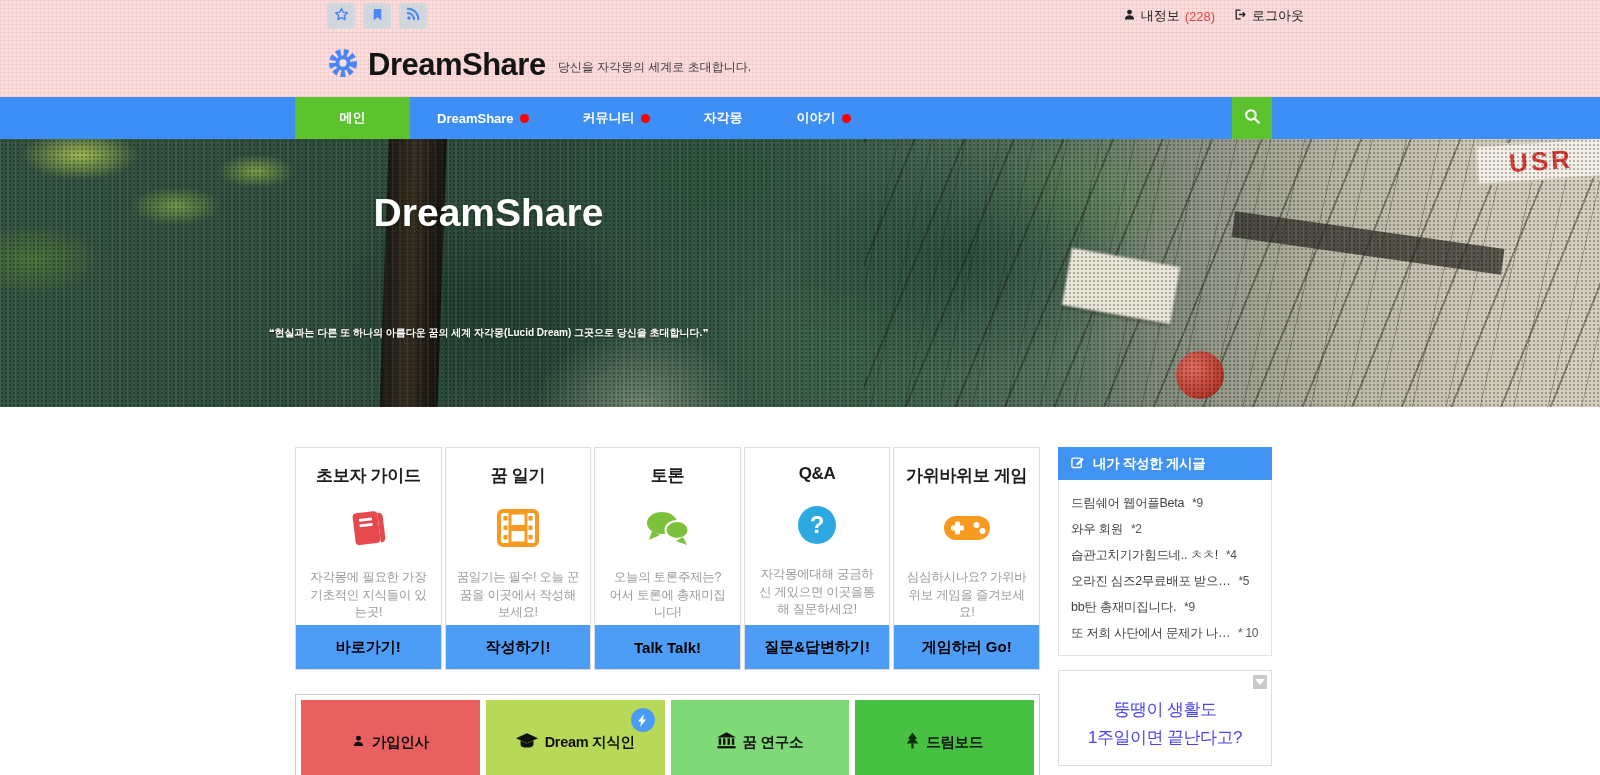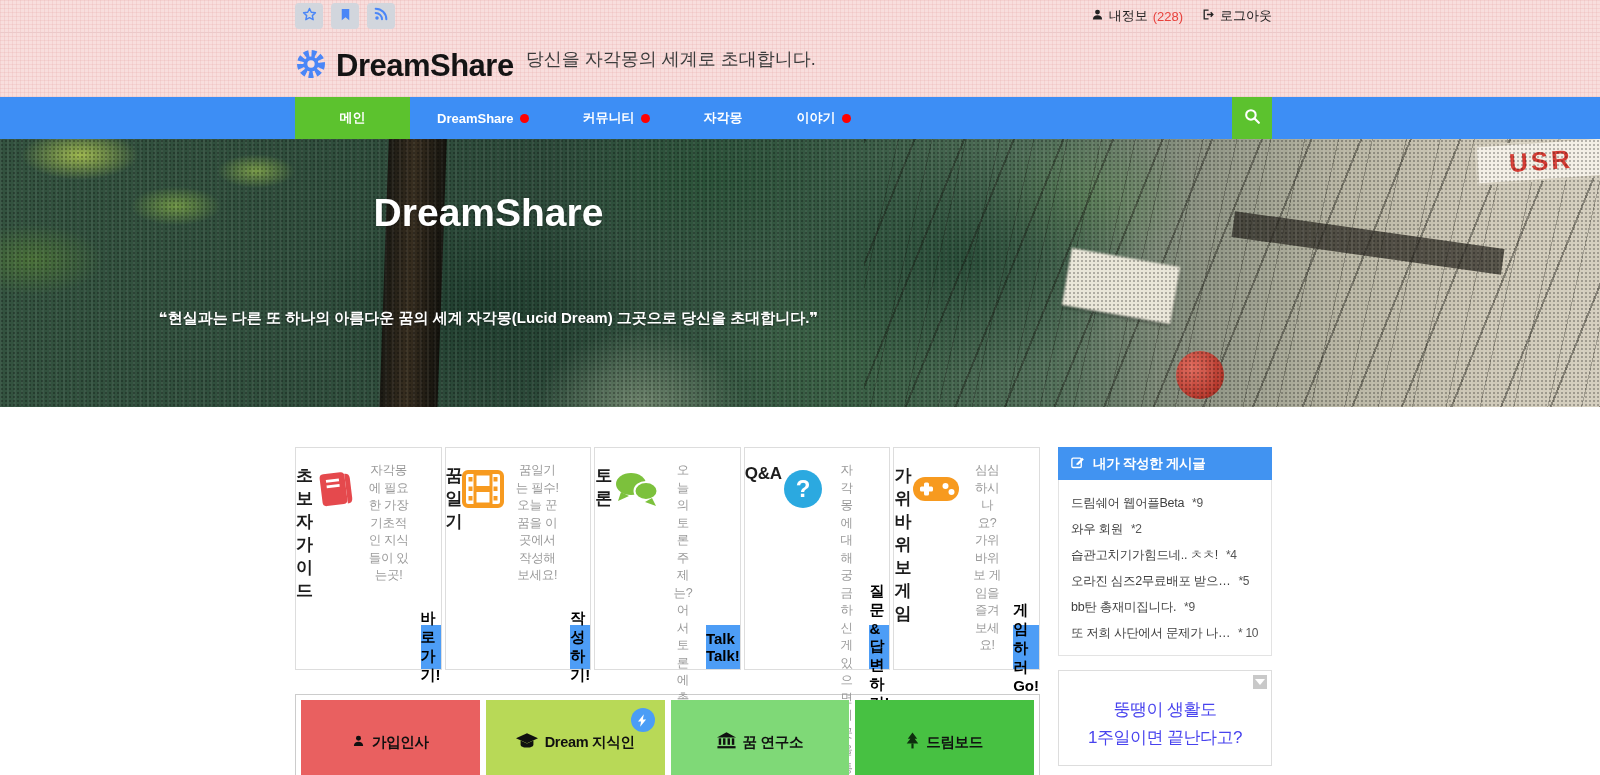--- a/index.html
+++ b/index.html
@@ -6,37 +6,38 @@
   html,body { width:1600px; height:775px; overflow:hidden; background:#fff;
     font-family:"Liberation Sans","DejaVu Sans",sans-serif; }
 
   
   .pink-head{
     background-color:#f8dedd;
     background-image:
       linear-gradient(rgba(228,164,164,.22) 1px, transparent 1px),
       linear-gradient(90deg, rgba(228,164,164,.22) 1px, transparent 1px);
     background-size:4px 4px;
+    padding-left:32px;
   }
   .topbar{ height:33px; border-bottom:1px solid #ecc9c9; }
   .topbar-inner{ width:977px; margin-left:295px; height:100%;
     display:flex; align-items:center; }
   .icon-btn{ width:28px; height:26px; margin-right:8px; border-radius:4px;
     background:#d2d6dd; display:flex; align-items:center; justify-content:center;
     cursor:pointer; }
   .top-right{ margin-left:auto; display:flex; align-items:center; gap:18px;
     font-size:13px; color:#222; }
   .top-link{ display:flex; align-items:center; gap:5px; cursor:pointer; }
   .top-link .red{ color:#e8413c; }
 
   .logo-row{ height:64px; display:flex; align-items:center; }
   .logo-inner{ width:977px; margin-left:295px; display:flex; align-items:flex-end; }
   .logo-link{ display:flex; align-items:center; gap:9px; cursor:pointer; }
   .logo-text{ font-size:31px; font-weight:bold; color:#141414; letter-spacing:-.5px; }
-  .tagline{ font-size:18px; color:#3c3c3c; margin-left:12px; margin-bottom:13px; }
+  .tagline{ font-size:12px; color:#3c3c3c; margin-left:12px; margin-bottom:7px; }
 
   
   .nav{ height:42px; background:#3d8ef5; }
   .nav-inner{ width:977px; margin-left:295px; height:100%; display:flex; align-items:stretch; }
   .nav-tab{ display:flex; align-items:center; justify-content:center;
     color:#fff; font-size:13px; font-weight:bold; padding:0 27px; cursor:pointer;
     position:relative; }
   .nav-tab.active{ background:#5cc22e; width:115px; padding:14px; }
   .dot{ width:9px; height:9px; border-radius:50%; background:#f00; margin-left:6px; }
   .search-btn{ margin-left:auto; width:40px; background:#5cc22e; display:flex;
@@ -78,31 +79,31 @@
   .hero-redball{ position:absolute; left:73.5%; top:79%; width:48px; height:48px;
     border-radius:50%;
     background:radial-gradient(circle at 35% 35%, #e06a5c, #b4372b 70%, #7e241c); }
   .hero-dots{ position:absolute; inset:0;
     background-image:
       radial-gradient(rgba(0,0,0,.25) 1px, transparent 1.4px),
       repeating-linear-gradient(90deg, rgba(255,255,255,.05) 0 2px, transparent 2px 7px);
     background-size:4px 4px, 7px 100%; }
   .hero-title{ position:absolute; left:0; right:623px; top:52px; text-align:center;
     color:#fff; font-size:39px; font-weight:bold; text-shadow:0 1px 3px rgba(0,0,0,.35); }
-  .hero-quote{ position:absolute; left:0; right:623px; top:170px; text-align:center;
-    color:#fff; font-size:15px; font-weight:bold; text-shadow:0 1px 2px rgba(0,0,0,.5); }
+  .hero-quote{ position:absolute; left:0; right:623px; top:187px; text-align:center;
+    color:#fff; font-size:10px; font-weight:bold; text-shadow:0 1px 2px rgba(0,0,0,.5); }
 
   
   .main{ width:977px; margin:40px 0 0 295px; display:flex; gap:18px; }
   .col-left{ width:745px; }
   .col-right{ width:214px; }
 
   .cards{ display:flex; gap:3px; }
   .card{ flex:1; height:223px; background:#fff; border:1px solid #ddd;
-    display:flex; flex-direction:row; }
+    display:flex; flex-direction:column; }
   .card-title{ margin-top:16px; text-align:center; font-size:17px; font-weight:bold;
     color:#1c1c1c; letter-spacing:-.3px; }
   .card-icon{ height:54px; margin-top:14px; display:flex; align-items:center;
     justify-content:center; }
   .card-desc{ margin-top:14px; padding:0 11px; text-align:center; font-size:12.5px;
     line-height:1.4; color:#9a9a9a; letter-spacing:-.3px; }
   .card-btn{ margin-top:auto; height:44px; background:#4d9df6; color:#000000;
     font-size:15px; font-weight:bold; display:flex; align-items:center;
     justify-content:center; cursor:pointer; }
 

